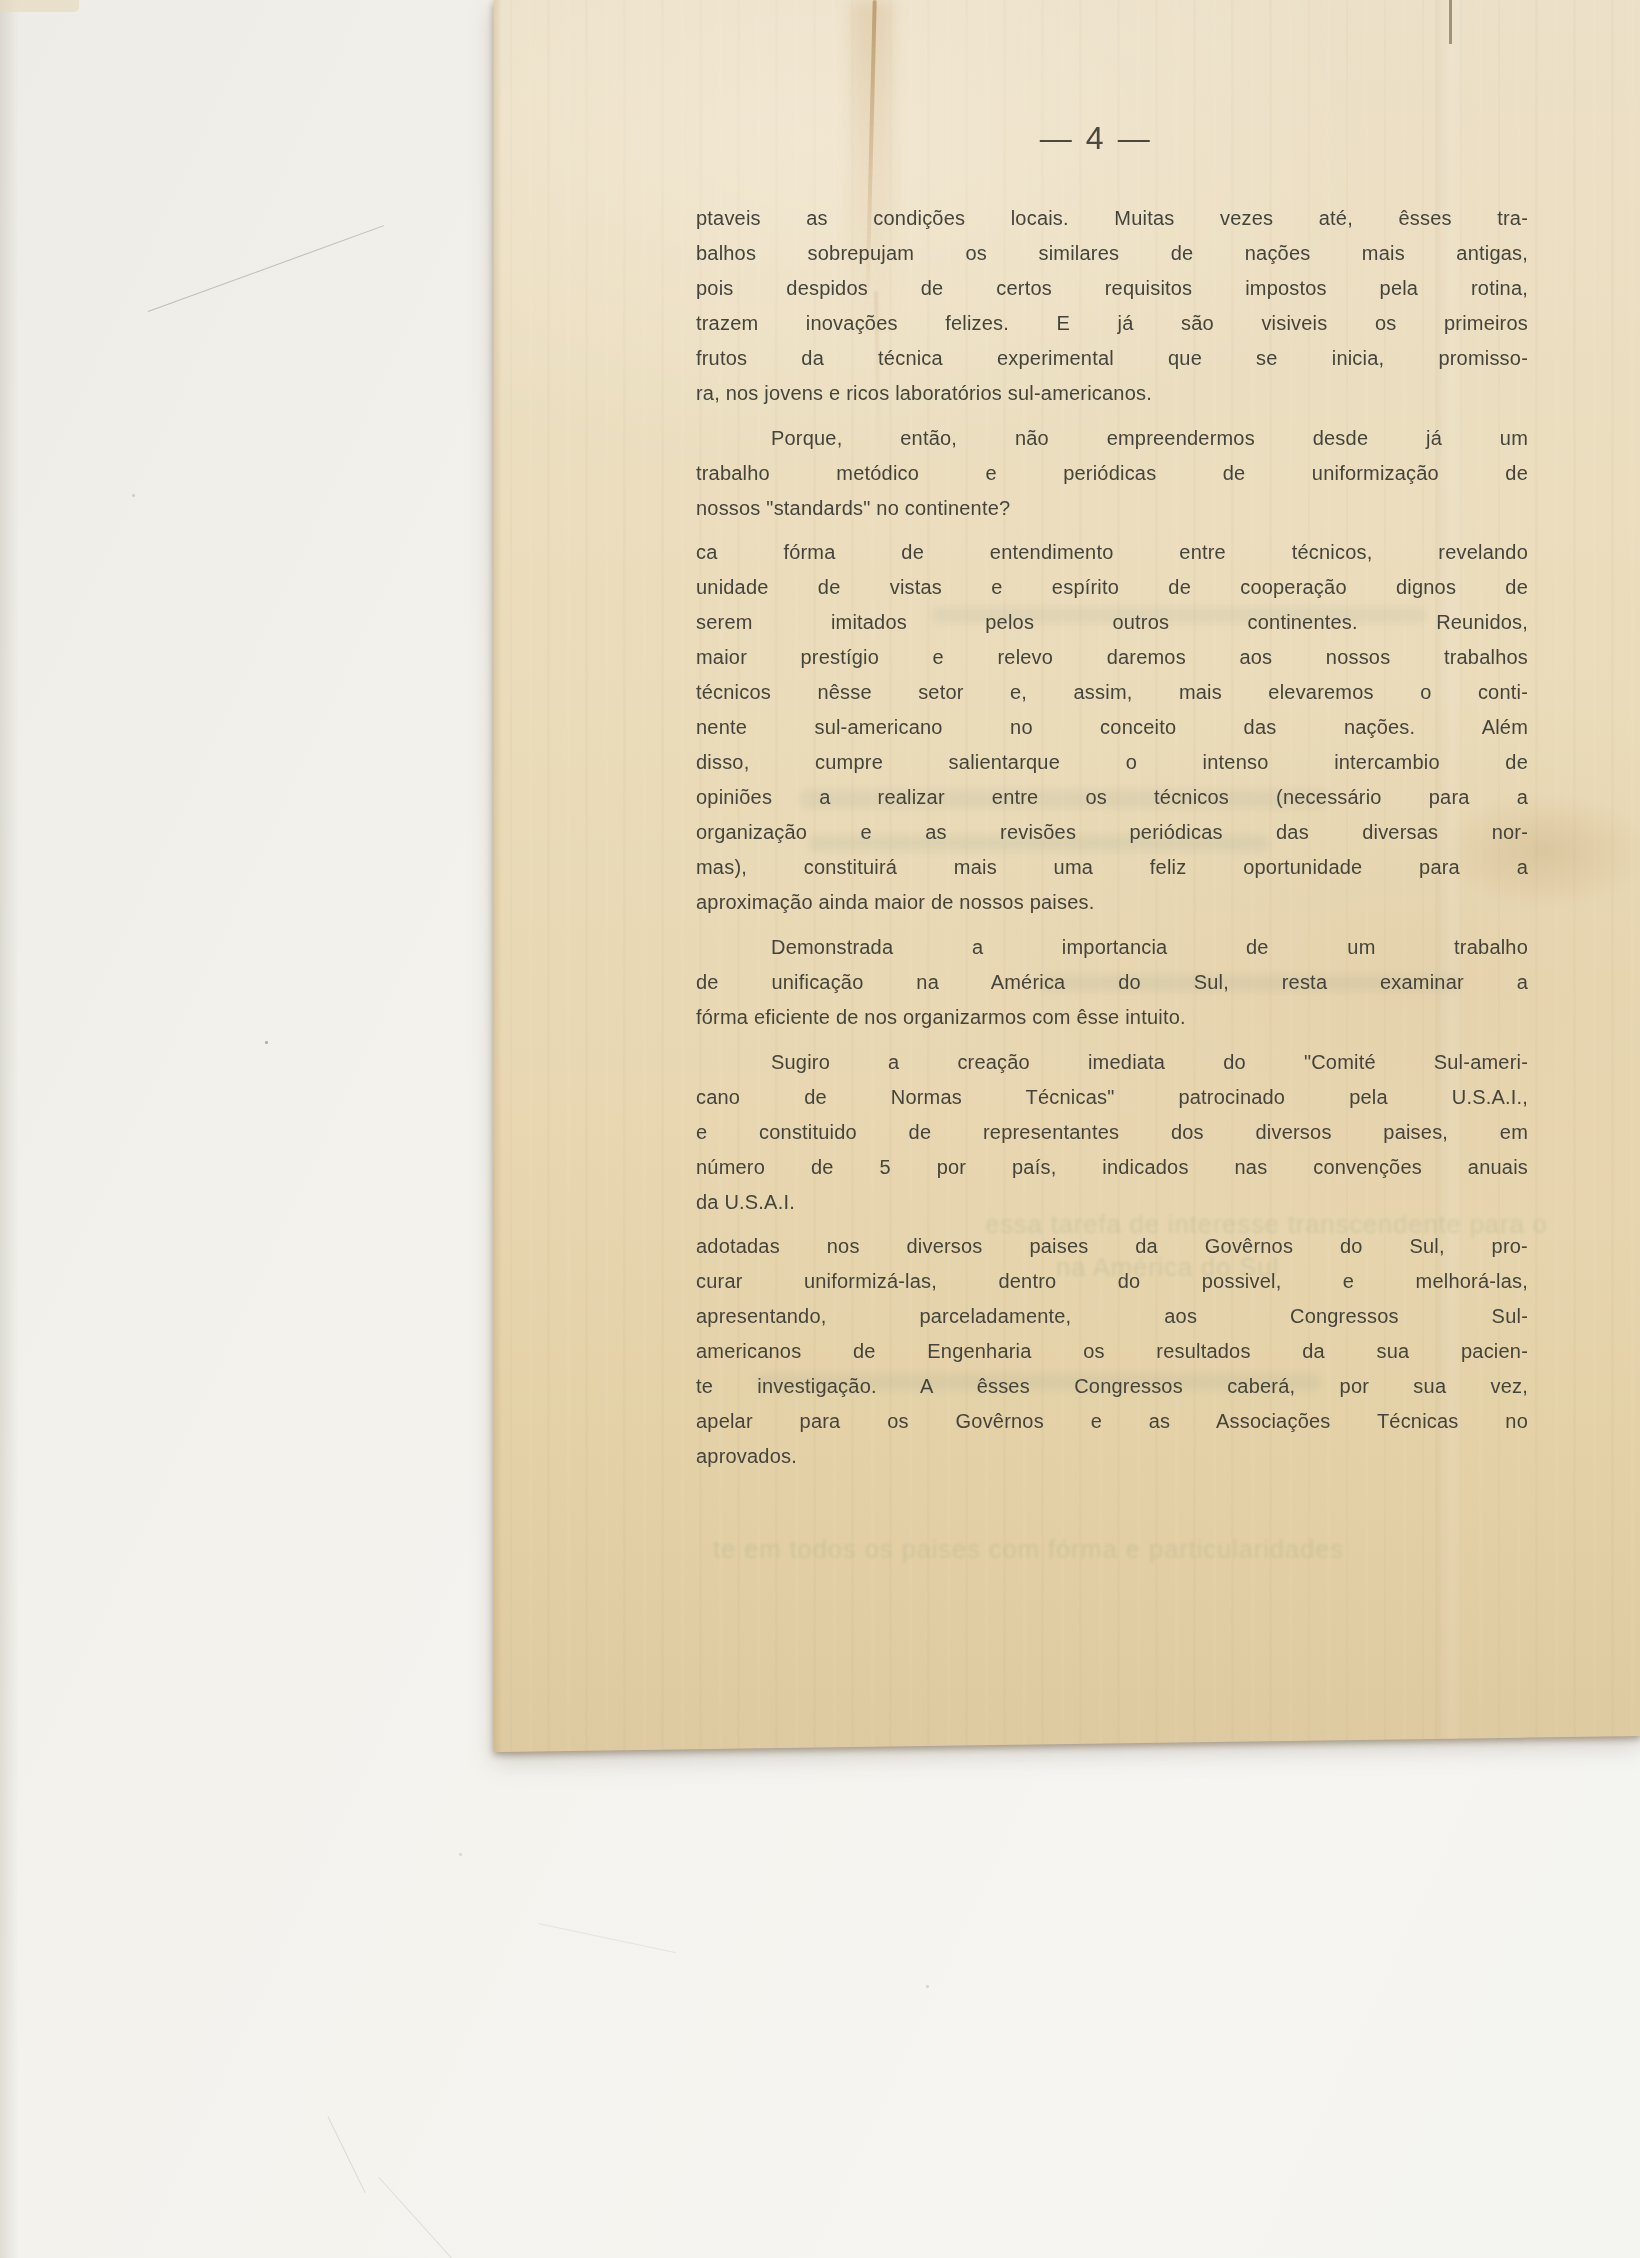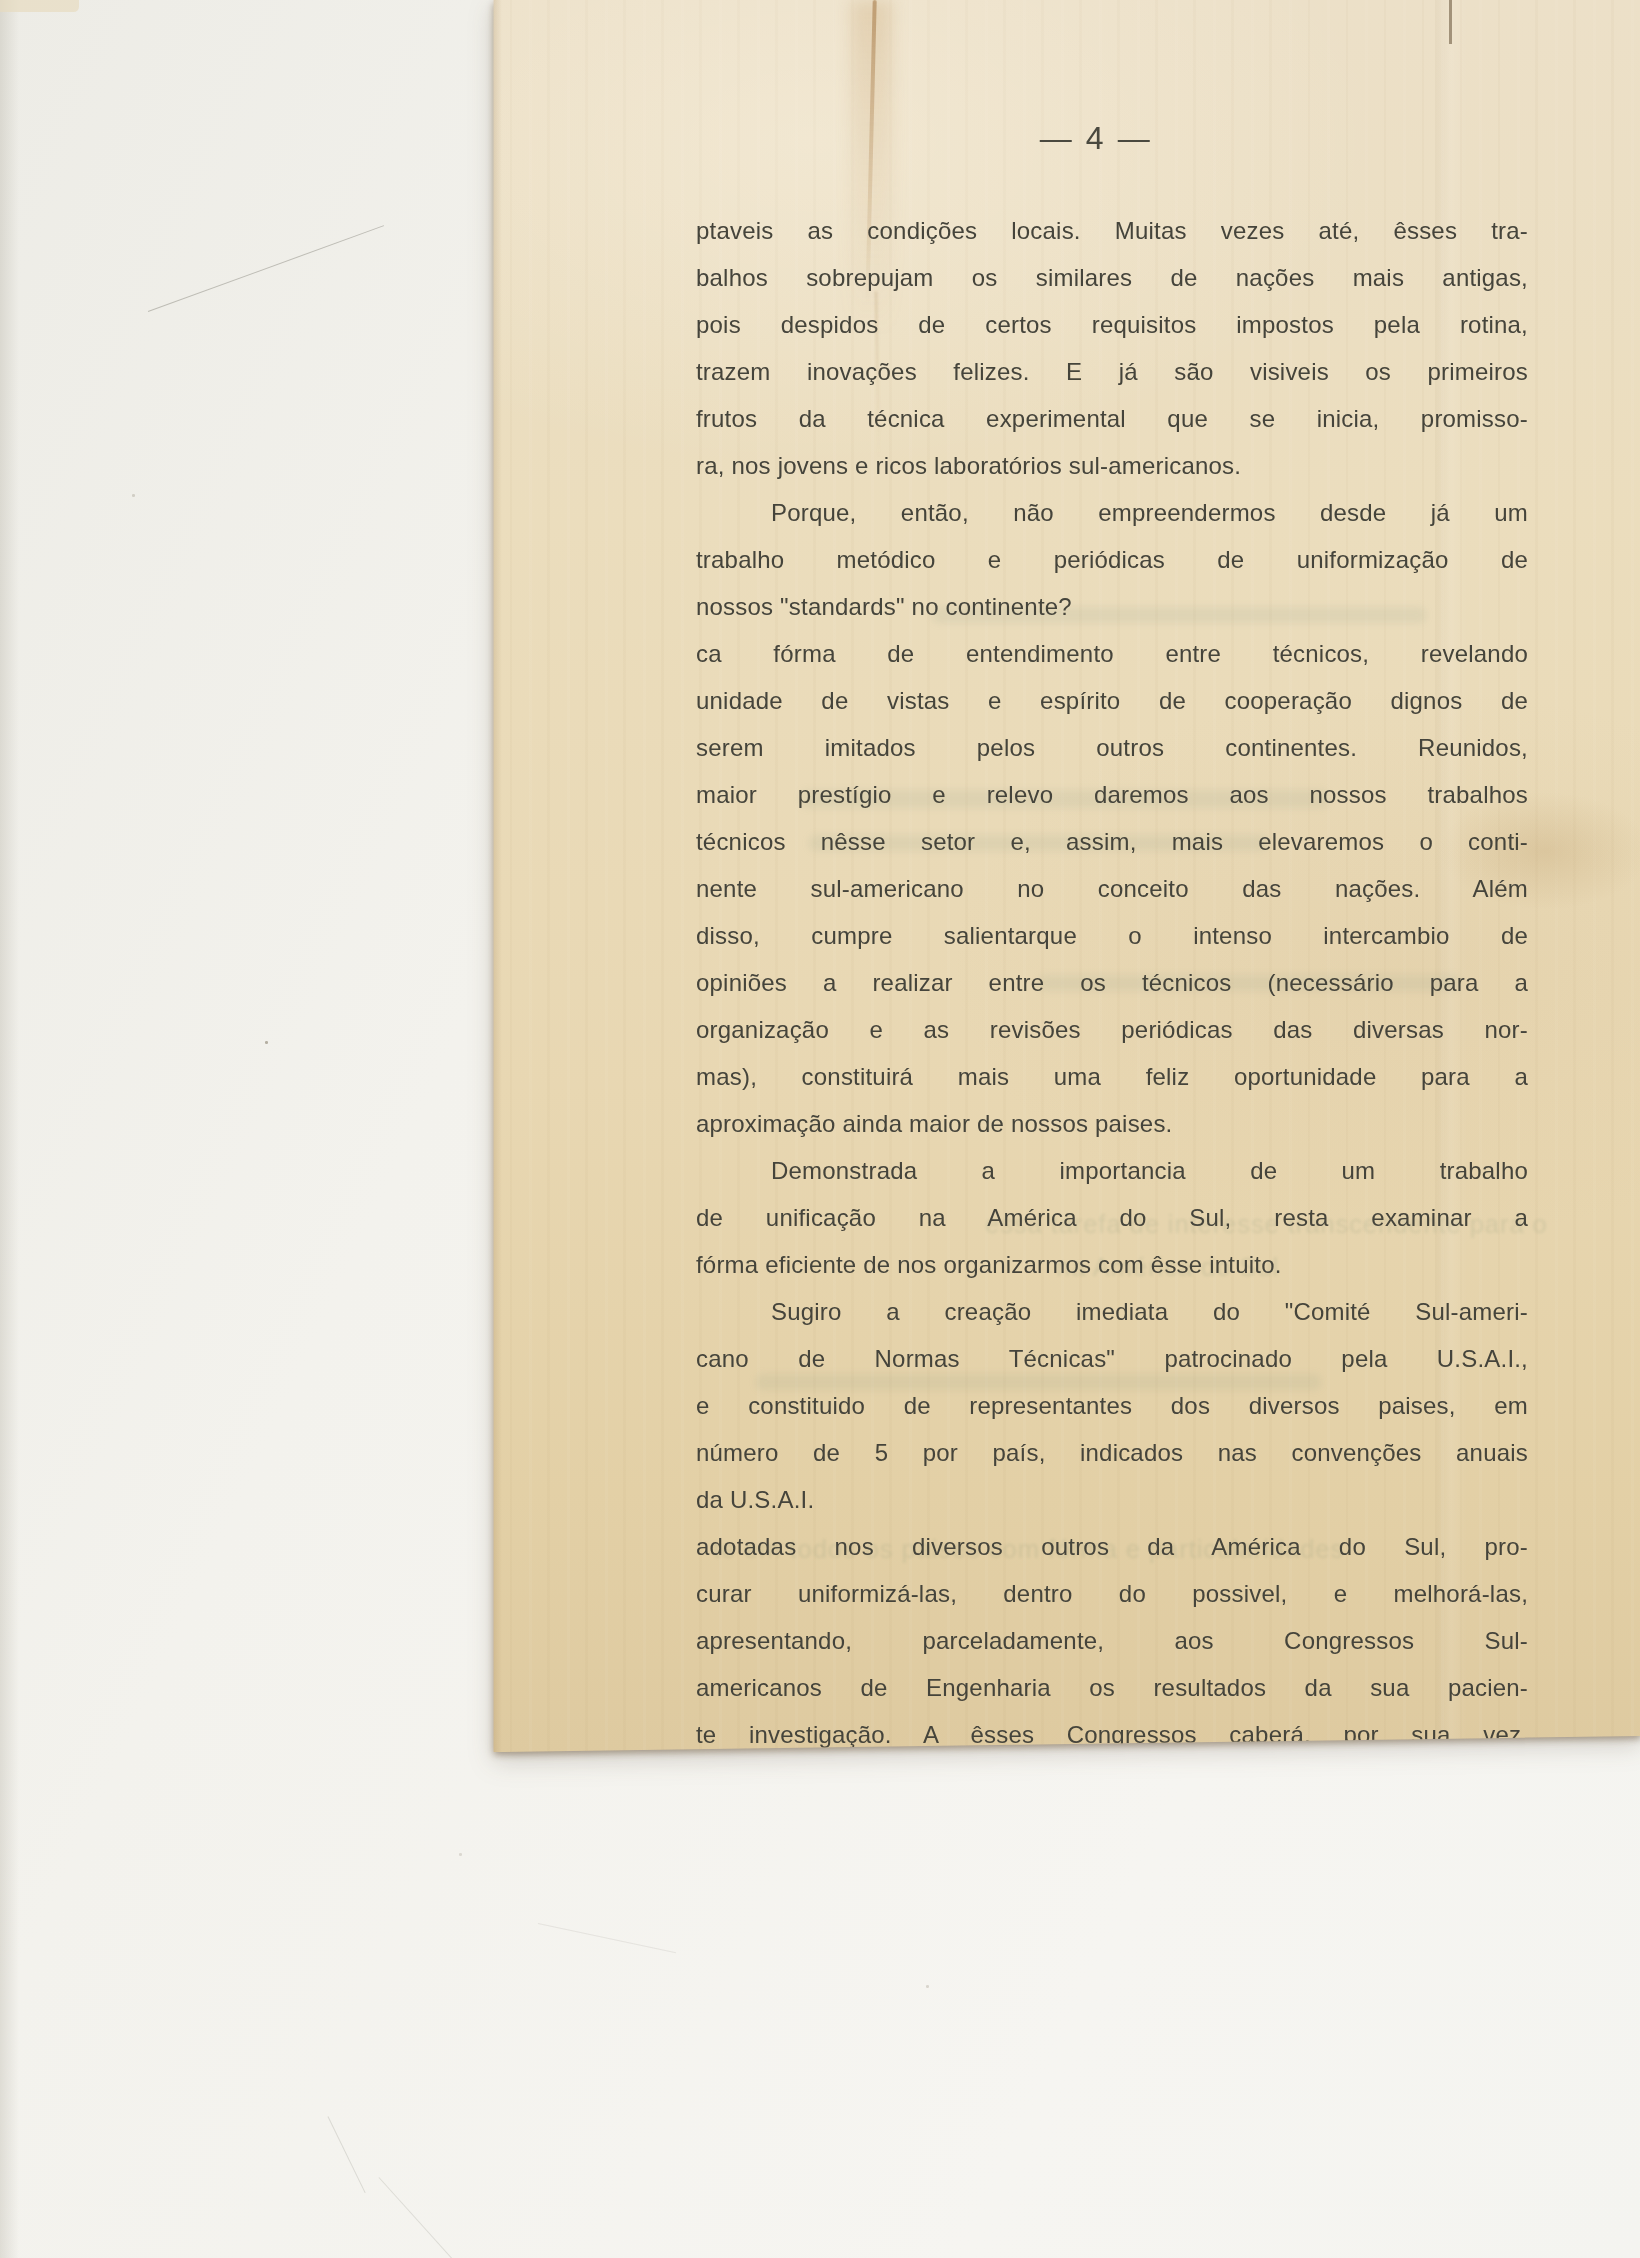--- a/index.html
+++ b/index.html
@@ -50,22 +50,22 @@
     background:linear-gradient(180deg,rgba(150,110,55,0.16),rgba(150,110,55,0));}
 
   
   .pagenum{
     position:absolute;left:205px;top:120px;width:832px;text-align:center;
     font-size:32px;color:#4a493f;letter-spacing:2.6px;transform:translateX(-16px);
   }
   .textblock{position:absolute;left:205px;top:201px;width:832px;}
   .para{margin:0 0 9.7px 0;}
   .line{
-    font-size:24px;line-height:35px;color:#45443b;letter-spacing:0.2px;
-    text-align:justify;text-align-last:justify;margin-top:12px;
+    font-size:20px;line-height:35px;color:#45443b;letter-spacing:0.2px;
+    text-align:justify;text-align-last:justify;
   }
   .line.last{text-align-last:left;}
   .line.indent{text-indent:75px;}
 
   
   .ghost{position:absolute;font-size:25.6px;color:rgba(105,130,100,0.5);
     opacity:.30;filter:blur(1.8px);letter-spacing:0.9px;white-space:nowrap;}
   .ghost.g0{left:494px;top:1210px;}
   .ghost.g1{left:565px;top:1253px;}
   .ghost.g2{left:222px;top:1535px;}
@@ -143,21 +143,21 @@
           <div class="line last">fórma eficiente de nos organizarmos com êsse intuito.</div>
         </div>
         <div class="para">
           <div class="line indent">Sugiro a creação imediata do "Comité Sul-ameri-</div>
           <div class="line">cano de Normas Técnicas" patrocinado pela U.S.A.I.,</div>
           <div class="line">e constituido de representantes dos diversos paises, em</div>
           <div class="line">número de 5 por país, indicados nas convenções anuais</div>
           <div class="line last">da U.S.A.I.</div>
         </div>
         <div class="para">
-          <div class="line">adotadas nos diversos outros da América do Sul, pro-</div>
+          <div class="line">adotadas nos diversos paises da Govêrnos do Sul, pro-</div>
           <div class="line">curar uniformizá-las, dentro do possivel, e melhorá-las,</div>
           <div class="line">apresentando, parceladamente, aos Congressos Sul-</div>
           <div class="line">americanos de Engenharia os resultados da sua pacien-</div>
           <div class="line">te investigação. A êsses Congressos caberá, por sua vez,</div>
           <div class="line">apelar para os Govêrnos e as Associações Técnicas no</div>
           <div class="line last">aprovados.</div>
         </div>
       </div>
   </div>
 </div>

